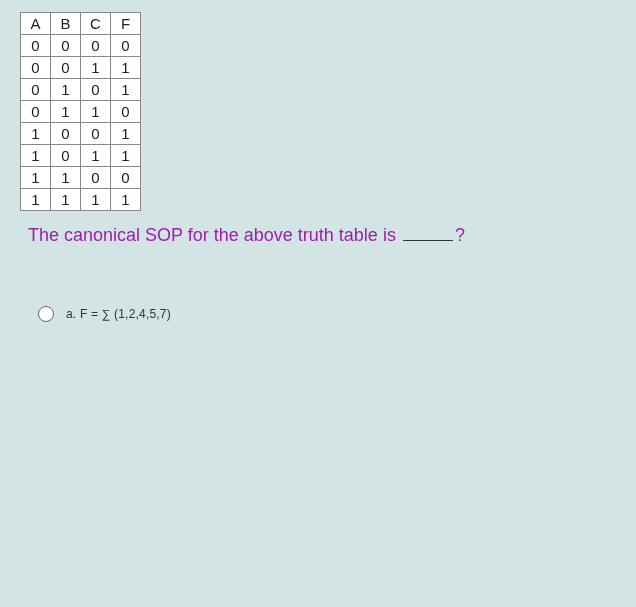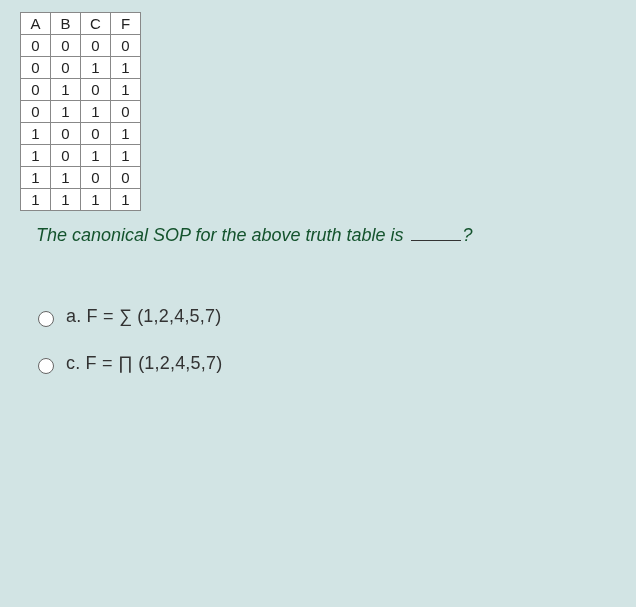--- a/index.html
+++ b/index.html
@@ -29,38 +29,37 @@
       font-family: Arial, sans-serif;
       font-size: 15px;
       padding: 0;
       color: #222;
     }
     .truth-table th {
       font-weight: normal;
     }
     .question {
       font-size: 18px;
-      color: #14532d;
-      margin: 14px 0 60px 16px;
-      font-style: italic;
+      color: #a21caf;
+      margin: 14px 0 60px 8px;
     }
     .blank {
       display: inline-block;
       border-bottom: 1.5px solid #333;
       width: 50px;
       margin: 0 2px;
     }
     .options {
       margin-left: 18px;
     }
     .option {
       display: flex;
-      align-items: flex-end;
+      align-items: center;
       margin-bottom: 26px;
-      font-size: 18px;
+      font-size: 12px;
       color: #333;
     }
     .radio {
       width: 16px;
       height: 16px;
       border: 1.5px solid #666;
       border-radius: 50%;
       margin-right: 12px;
       flex-shrink: 0;
       background: #fff;
@@ -137,19 +136,15 @@
 
   <div class="question">
     <span>The canonical SOP for the above truth table is </span><span class="blank"></span><span>?</span>
   </div>
 
   <div class="options">
     <div class="option">
       <span class="radio"></span>
       <span class="option-text">a. F = ∑ (1,2,4,5,7)</span>
     </div>
-    <div class="option">
-      <span class="radio"></span>
-      <span class="option-text">c. F = ∏ (1,2,4,5,7)</span>
-    </div>
   </div>
 
 </div>
 
 </body></html>

